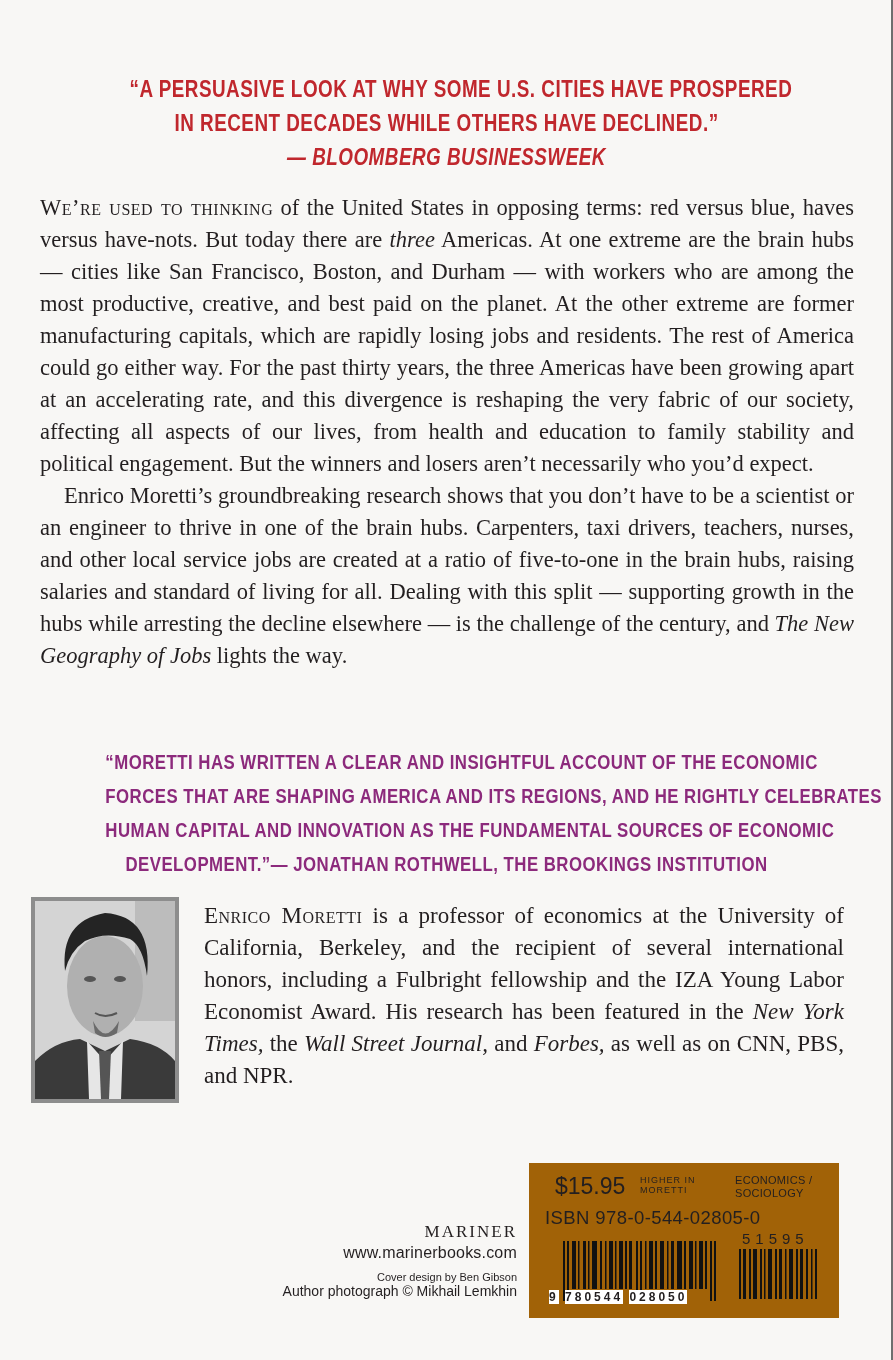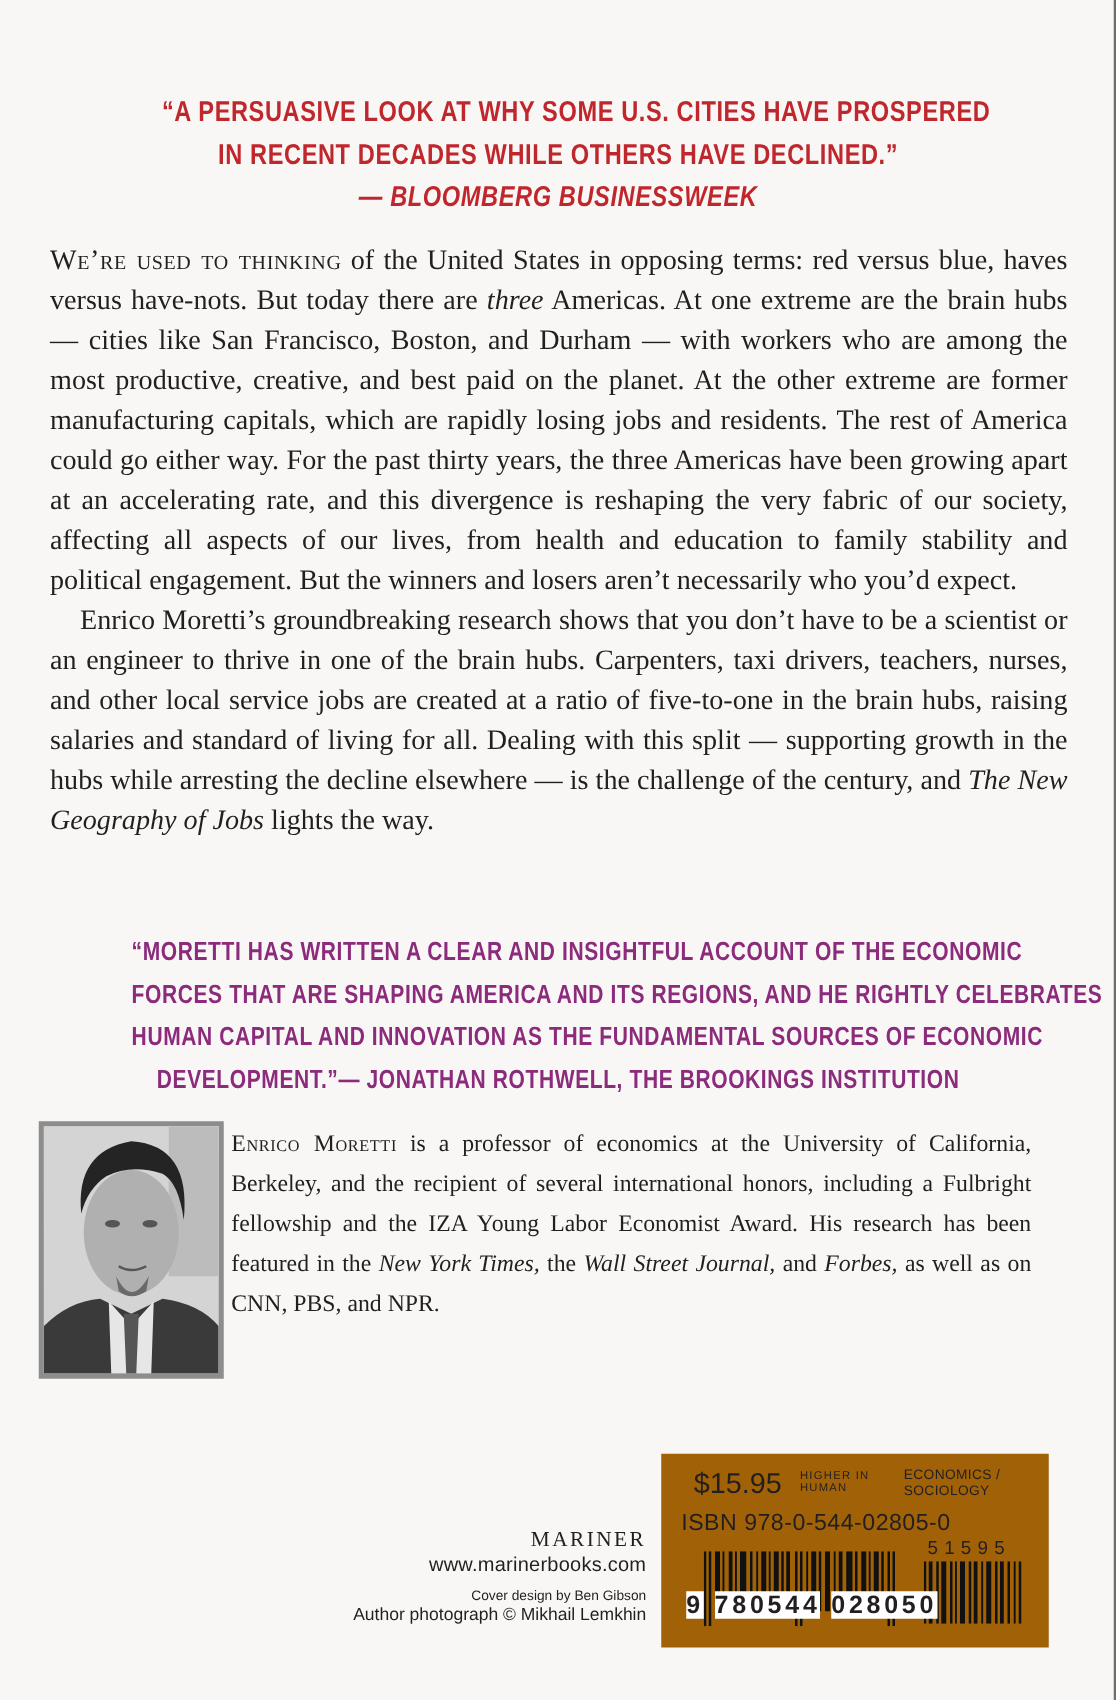--- a/index.html
+++ b/index.html
@@ -48,47 +48,47 @@
     background: #8d8d8d; padding: 0; box-sizing: border-box;
   }
   .author-photo .inner {
     position: absolute; left: 4px; top: 4px; right: 4px; bottom: 4px;
     background: linear-gradient(180deg, #d9d9d9 0%, #cfcfcf 40%, #bdbdbd 100%);
     overflow: hidden;
   }
   .author-photo svg { width: 100%; height: 100%; display: block; }
 
   .bio {
-    position: absolute; left: 185px; width: 640px; top: 900px;
-    font-size: 19px; line-height: 32px; text-align: justify;
+    position: absolute; left: 204px; width: 640px; top: 900px;
+    font-size: 23px; line-height: 32px; text-align: justify;
   }
 
   .publisher {
     position: absolute; right: 376px; top: 1222px; text-align: right;
     font-family: "Liberation Sans", "DejaVu Sans", sans-serif;
   }
   .publisher .imprint { font-family: "Liberation Serif", serif; font-size: 17px; letter-spacing: 2px; line-height: 20px; }
   .publisher .url { font-size: 16px; line-height: 22px; letter-spacing: 0.2px; }
   .publisher .credit { font-size: 11px; line-height: 14px; margin-top: 6px; }
   .publisher .credit2 { font-size: 14px; line-height: 14px; }
 
   .barcode-box {
     position: absolute; left: 529px; top: 1163px; width: 310px; height: 155px;
     background: #a16207;
     font-family: "Liberation Sans", "DejaVu Sans", sans-serif;
   }
   .price { position: absolute; left: 26px; top: 10px; font-size: 23px; line-height: 26px; }
   .price-note { position: absolute; left: 95px; top: 12px; font-size: 9px; line-height: 10px; letter-spacing: 1px; margin-left: 16px; }
-  .category { position: absolute; left: 194px; top: 11px; font-size: 11px; line-height: 13px; letter-spacing: 0.3px; }
+  .category { position: absolute; left: 206px; top: 11px; font-size: 11px; line-height: 13px; letter-spacing: 0.3px; }
   .isbn { position: absolute; left: 16px; top: 44px; font-size: 18.5px; letter-spacing: 0.4px; line-height: 22px; }
   .bars-main { position: absolute; left: 34px; top: 78px; width: 160px; height: 60px; }
   .bars-addon { position: absolute; left: 210px; top: 86px; width: 80px; height: 50px; }
   .addon-digits { position: absolute; left: 213px; top: 68px; font-size: 15px; font-weight: normal; letter-spacing: 5px; line-height: 16px; }
   .main-digits {
-    position: absolute; left: 20px; top: 113px; font-size: 20px; font-weight: bold; letter-spacing: 3px; line-height: 16px;
+    position: absolute; left: 20px; top: 126px; font-size: 12px; font-weight: bold; letter-spacing: 3px; line-height: 16px;
     background: transparent;
   }
   .main-digits span { background: #fff; }
   .print-code {
     position: absolute; left: 753px; top: 1367px;
     font-family: "Liberation Sans", "DejaVu Sans", sans-serif; font-size: 10.5px;
   }
 </style>
 </head>
 <body>
@@ -137,21 +137,21 @@
   <div class="imprint">MARINER</div>
   <div class="url">www.marinerbooks.com</div>
   <div class="credit">Cover design by Ben Gibson</div>
   <div class="credit2">Author photograph © Mikhail Lemkhin</div>
 </div>
 
 <div class="barcode-box">
   <div class="price">$15.95</div>
   <div class="price-note">
     <div>HIGHER IN</div>
-    <div>HUMAN</div>
+    <div>MORETTI</div>
   </div>
   <div class="category">
     <div>ECONOMICS /</div>
     <div>SOCIOLOGY</div>
   </div>
   <div class="isbn">ISBN 978-0-544-02805-0</div>
   <svg class="bars-main" viewBox="0 0 160 60" preserveAspectRatio="none">
     <g fill="#111">
       <rect x="0" y="0" width="2" height="60"></rect>
         <rect x="4" y="0" width="2" height="60"></rect>

